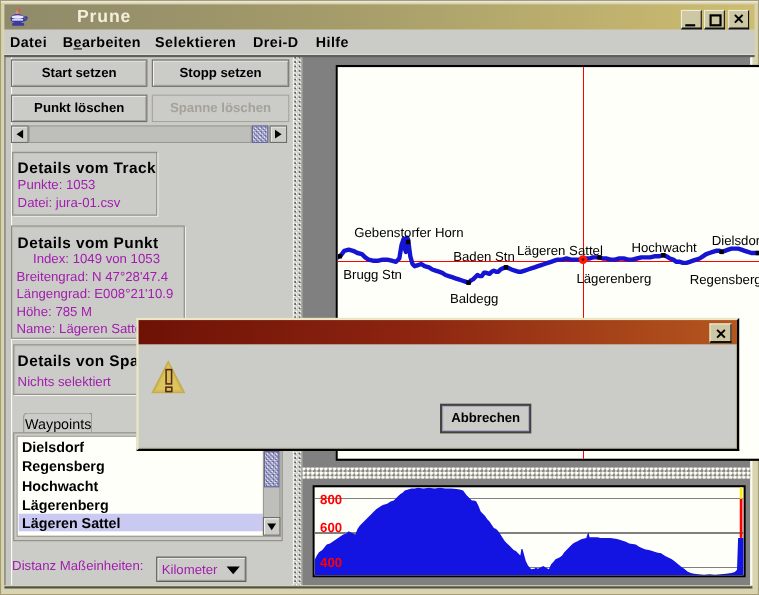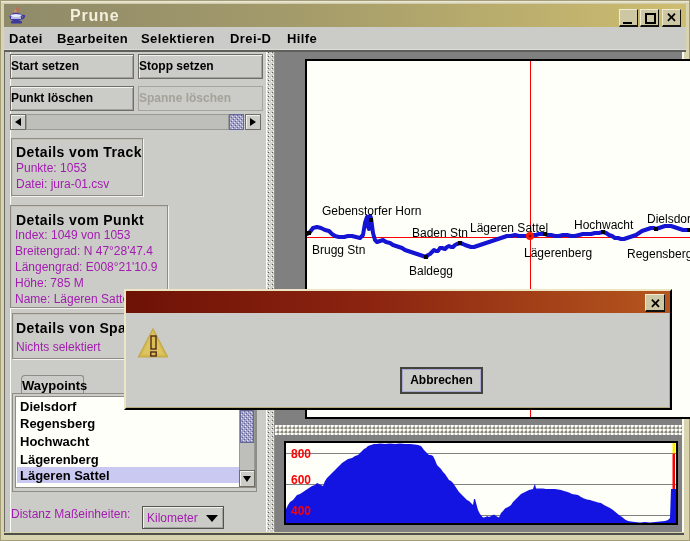--- a/index.html
+++ b/index.html
@@ -25,42 +25,42 @@
  radial-gradient(circle 0.8px at 3.5px 1.5px,#ffffff 90%,rgba(0,0,0,0) 100%),
  radial-gradient(circle 0.8px at 2.5px 2.5px,#5d5d55 90%,rgba(0,0,0,0) 100%),
  radial-gradient(circle 0.8px at 1.5px 3.5px,#ffffff 90%,rgba(0,0,0,0) 100%);
  background-size:4px 4px;box-shadow:inset 1px 0 0 #fbfbf8,inset -1px 0 0 #8f9089;}
 #rightarea{left:275px;top:50px;width:407px;height:482px;background:#808080;}
 #rightline{left:682px;top:50px;width:2px;height:482px;background:#fbfaf2;}
 #bottomline{left:4px;top:533px;width:680px;height:2px;background:#50504a;}
 
 .btn{background:#cbccc7;border:1px solid #6f6d65;box-sizing:border-box;
  box-shadow:inset 1px 1px 0 #f1f2ee,inset -1px -1px 0 #a2a39e;
- font-weight:bold;font-size:12px;text-align:left;line-height:23px;color:#000;}
+ font-weight:bold;font-size:12px;text-align:center;line-height:23px;color:#000;}
 .btn.dis{color:#a4a29a;border-color:#a6a49c;box-shadow:none;}
 
 .sbface{background:#cbccc7;border:1px solid #6f6d65;box-sizing:border-box;
  box-shadow:inset 1px 1px 0 #f1f2ee;}
 .sbtrack{background:#bebfba;border:1px solid #999a94;box-sizing:border-box;}
 .sbthumb{background-color:#a3a3ca;
  background-image:radial-gradient(circle 0.8px at 3.5px 0.5px,#60608e 90%,rgba(0,0,0,0) 100%),
  radial-gradient(circle 0.8px at 2.5px 1.5px,#e4e4f6 90%,rgba(0,0,0,0) 100%),
  radial-gradient(circle 0.8px at 1.5px 2.5px,#60608e 90%,rgba(0,0,0,0) 100%),
  radial-gradient(circle 0.8px at 0.5px 3.5px,#e4e4f6 90%,rgba(0,0,0,0) 100%);
  background-size:4px 4px;border:1px solid #666898;box-sizing:border-box;}
 .tri{width:0;height:0;position:absolute;}
 
 .dpanel{border:1px solid #8e8c84;box-sizing:border-box;
  box-shadow:1px 1px 0 #f4f3ef, inset 1px 1px 0 #c3c1b8;}
 .ptitle{position:absolute;font-weight:bold;font-size:14px;letter-spacing:0.4px;color:#000;}
 .pline{position:absolute;font-weight:normal;font-size:12px;color:#a21caf;white-space:nowrap;}
 
 #tab{left:21px;top:375px;width:63px;height:19px;background:#cbccc7;
  border:1px solid #8e8c84;border-bottom:none;border-radius:4px 3px 0 0;
- box-sizing:border-box;font-weight:bold;font-size:13px;text-align:left;line-height:19px;}
+ box-sizing:border-box;font-weight:normal;font-size:13px;text-align:right;line-height:19px;}
 #tabpane{left:12px;top:393px;width:245px;height:99px;border:1px solid #8e8c84;
  box-sizing:border-box;background:#cbccc7;}
 #list{left:15px;top:396px;width:241px;height:92px;border:1px solid #8e8c84;
  box-sizing:border-box;background:#fffffa;}
 .li{position:absolute;left:4px;width:200px;height:17px;font-weight:bold;font-size:13px;
  line-height:17px;color:#000;white-space:nowrap;}
 
 #dialog{left:124px;top:289px;width:548px;height:121px;box-sizing:border-box;
  background:#cbccc7;
  border-top:2px solid #ece6c4;border-left:2px solid #ece6c4;
@@ -136,21 +136,21 @@
 <div class="abs sbface" style="left:245px;top:114px;width:16px;height:16px"></div>
 <div class="tri" style="left:250px;top:118px;border-top:4.5px solid transparent;border-bottom:4.5px solid transparent;border-left:6px solid #000"></div>
 
 <div class="abs dpanel" style="left:11px;top:138px;width:132px;height:58px"></div>
 <div class="ptitle" style="left:16px;top:144px">Details vom Track</div>
 <div class="pline" style="left:16px;top:161px">Punkte: 1053</div>
 <div class="pline" style="left:16px;top:177px">Datei: jura-01.csv</div>
 
 <div class="abs dpanel" style="left:10px;top:205px;width:158px;height:103px"></div>
 <div class="ptitle" style="left:16px;top:212px">Details vom Punkt</div>
-<div class="pline" style="left:15px;top:228px">Index: 1049 von 1053</div>
+<div class="pline" style="left:30px;top:228px">Index: 1049 von 1053</div>
 <div class="pline" style="left:15px;top:244px">Breitengrad: N 47°28'47.4</div>
 <div class="pline" style="left:15px;top:260px">Längengrad: E008°21'10.9</div>
 <div class="pline" style="left:15px;top:276px">Höhe: 785 M</div>
 <div class="pline" style="left:15px;top:292px">Name: Lägeren Sattel</div>
 
 <div class="abs dpanel" style="left:12px;top:313px;width:156px;height:46px"></div>
 <div class="ptitle" style="left:16px;top:320px">Details von Spanne</div>
 <div class="pline" style="left:16px;top:340px">Nichts selektiert</div>
 
 <div class="abs" id="tab">Waypoints</div>

